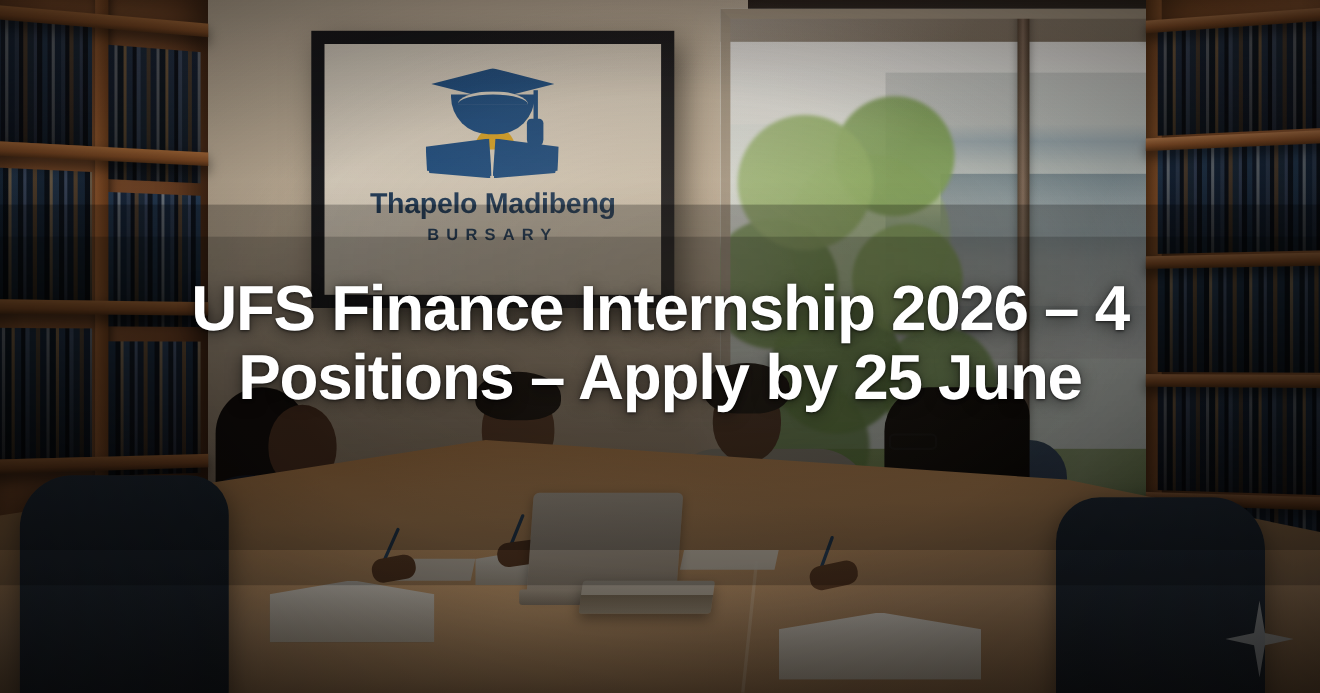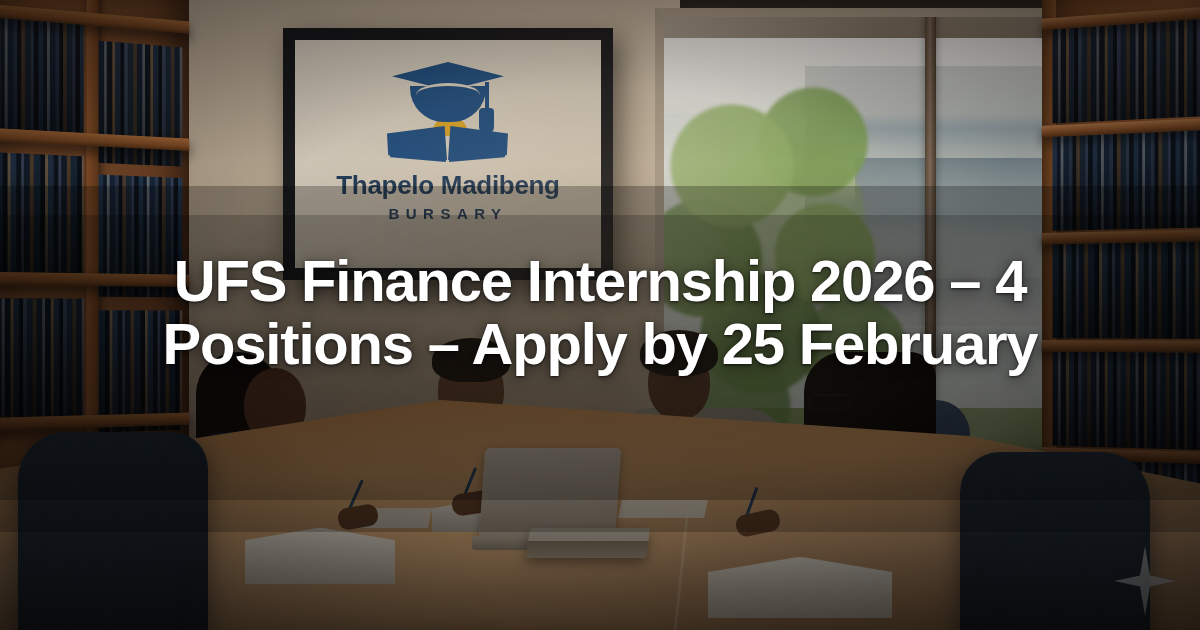--- a/index.html
+++ b/index.html
@@ -545,15 +545,15 @@
     <div class="sparkle"></div>
 
     <div class="grade"></div>
     <div class="vignette"></div>
   </div>
 
   <div class="band band-a"></div>
   <div class="band band-b"></div>
   <div class="band band-c"></div>
 
-  <div class="headline">UFS Finance Internship 2026 – 4 Positions – Apply by 25 February</div>
+  <div class="headline">UFS Finance Internship 2026 – 4 Positions – Apply by 25 June</div>
 
 </div>
 
 </body></html>

